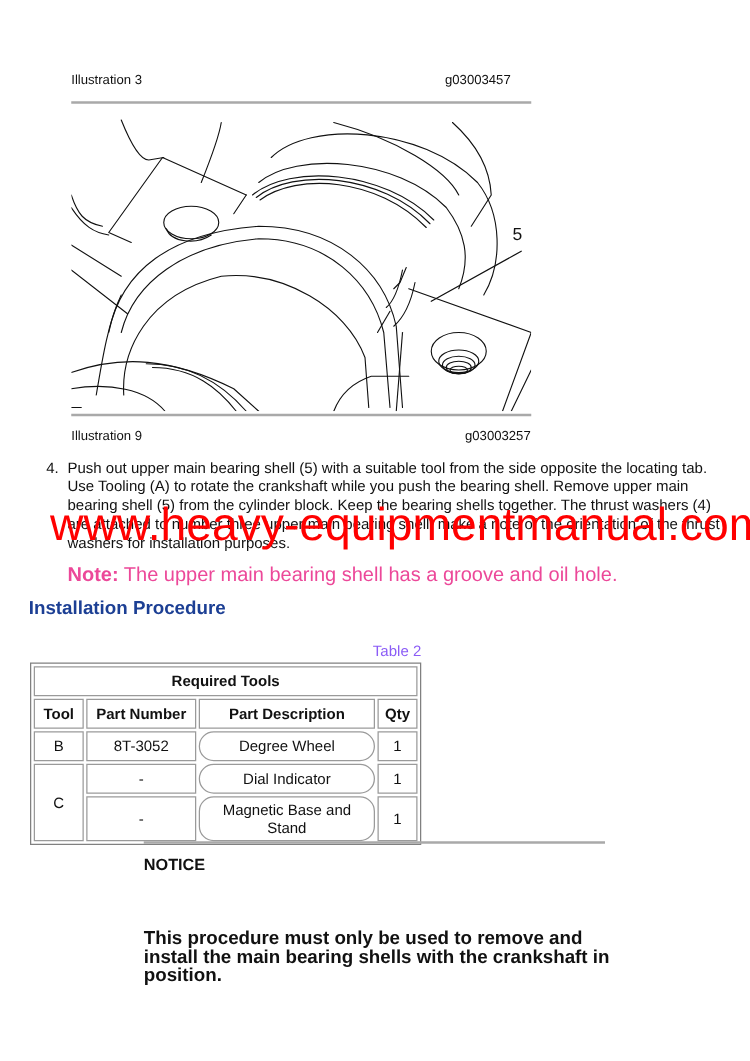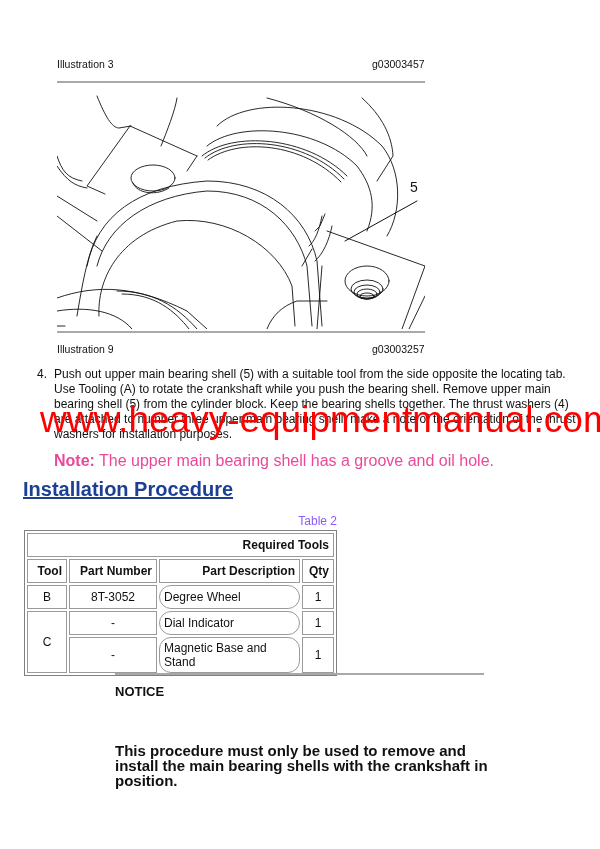--- a/index.html
+++ b/index.html
@@ -73,25 +73,24 @@
       top: 452px;
       font-size: 16px;
       color: #ec4899;
     }
     .note b { font-weight: bold; }
 
     .section-heading {
       position: absolute;
       left: 23px;
       top: 478px;
-      font-size: 20px;
+      font-size: 15px;
       font-weight: bold;
       color: #1c3f94;
       margin: 0;
-      text-decoration: underline;
     }
 
     .table-caption {
       position: absolute;
       left: 24px;
       top: 514px;
       width: 313px;
       text-align: right;
       font-size: 12px;
       color: #8b5cf6;
@@ -109,24 +108,24 @@
       font-size: 12px;
       color: #111;
     }
     table.tools td, table.tools th {
       border: 1px solid #9a9a9a;
       padding: 3px 4px;
       height: 16px;
     }
     table.tools th {
       font-weight: bold;
-      text-align: right;
+      text-align: center;
     }
     table.tools td.c { text-align: center; }
-    table.tools td.l { text-align: left; border-radius: 12px; }
+    table.tools td.l { text-align: center; border-radius: 12px; }
 
     .notice-rule {
       position: absolute;
       left: 115px;
       top: 673px;
       width: 369px;
       height: 2px;
       background: #a9a9a9;
     }
     .notice-title {
@@ -147,21 +146,21 @@
       font-size: 15px;
       font-weight: bold;
       line-height: 15px;
       color: #111;
     }
   </style>
 </head>
 <body>
 
 <div class="abs caption" style="left:57px; top:58px;">Illustration 3</div>
-<div class="abs caption" style="left:372px; top:58px;">g03003457</div>
+<div class="abs caption" style="left:356px; top:58px;">g03003457</div>
 <div class="rule" style="left:57px; top:81px; width:368px;"></div>
 
 <div class="illustration">
   <svg width="368" height="243" viewBox="0 0 368 243" xmlns="http://www.w3.org/2000/svg" fill="none" stroke="#111" stroke-width="0.9" stroke-linecap="round" stroke-linejoin="round">
 
     <path d="M40 10 C48 30, 55 42, 62 42 L74 40"></path>
     <path d="M0 70 C5 85, 10 92, 25 95"></path>
     <path d="M0 80 C10 95, 18 100, 30 102"></path>
 
     <path d="M73 40 L30 100 L48 108"></path>

